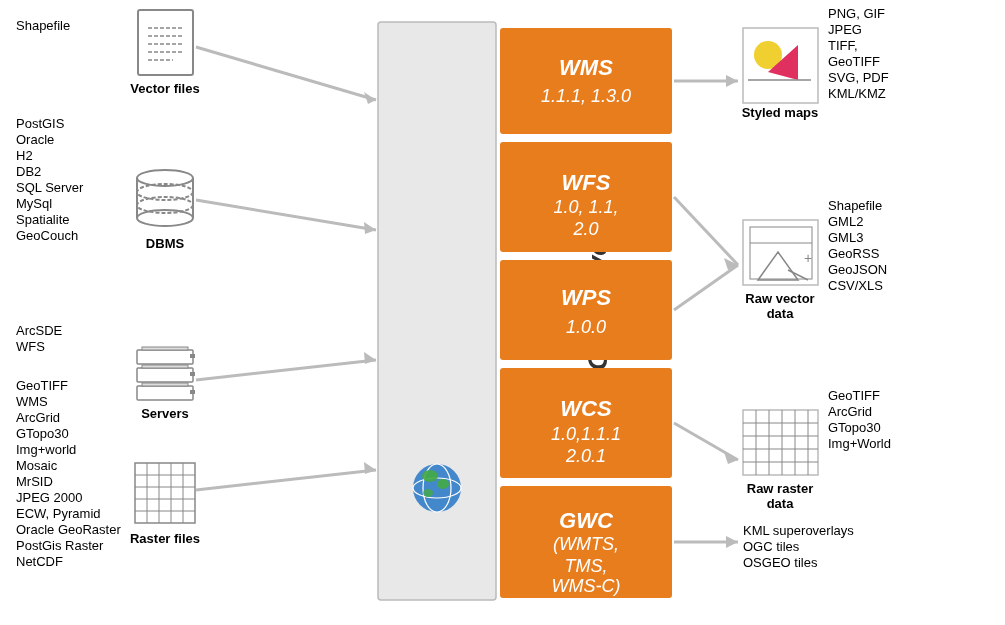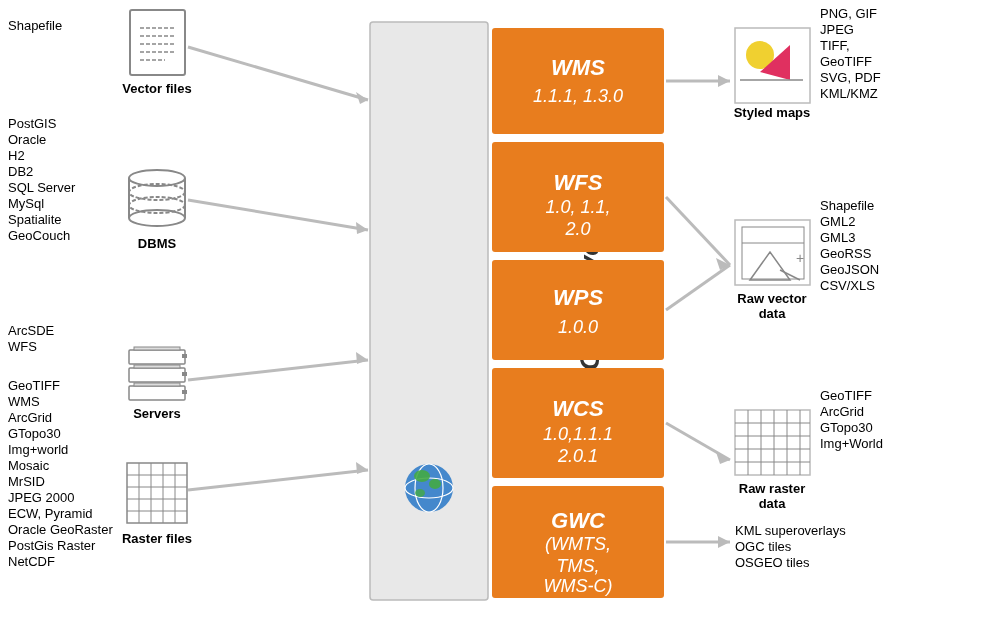--- a/index.html
+++ b/index.html
@@ -9,20 +9,21 @@
       background: white;
       font-family: sans-serif;
       font-size: 13px;
       overflow: hidden;
       position: relative;
     }
     .diagram-container {
       width: 871px;
       height: 625px;
       position: relative;
+      margin-left: 8px;
     }
 
     svg text {
       font-family: sans-serif;
     }
   </style>
 </head>
 <body>
 
 <div class="diagram-container">

